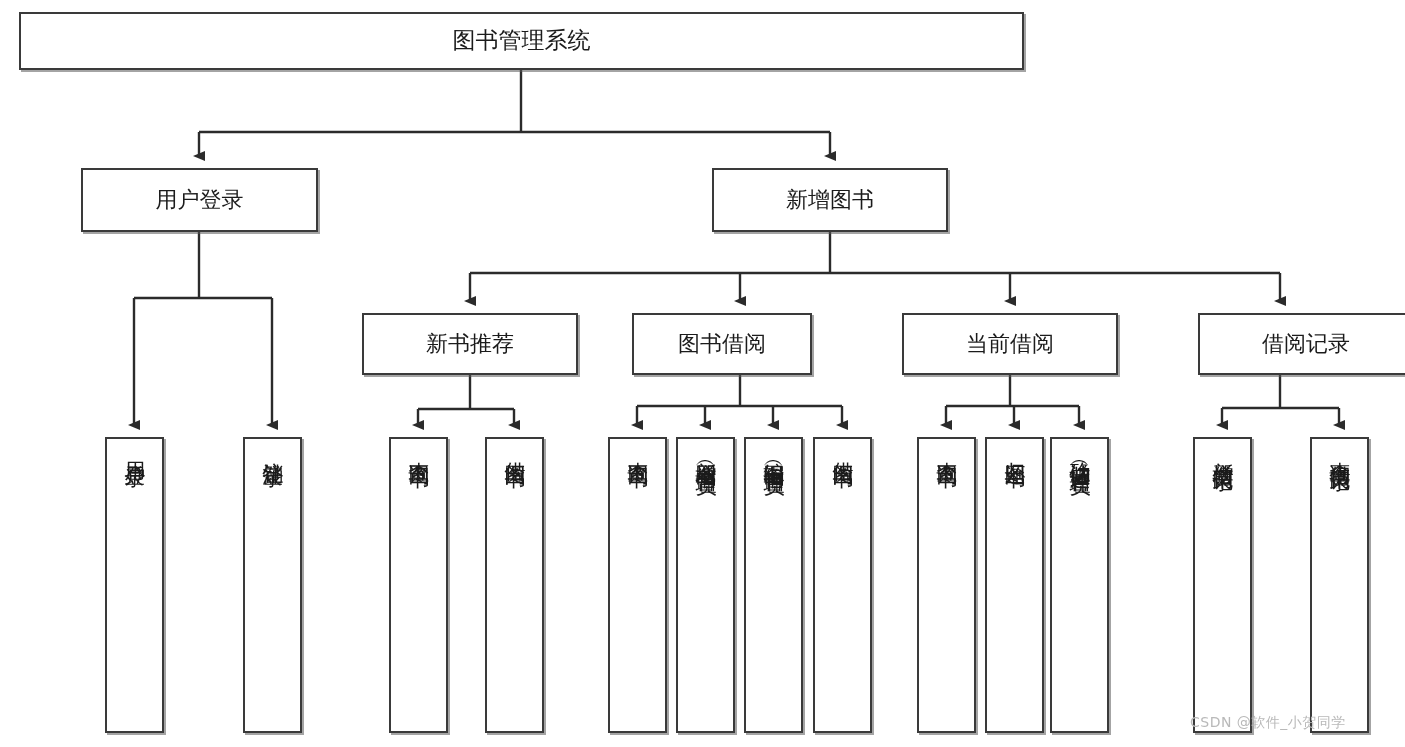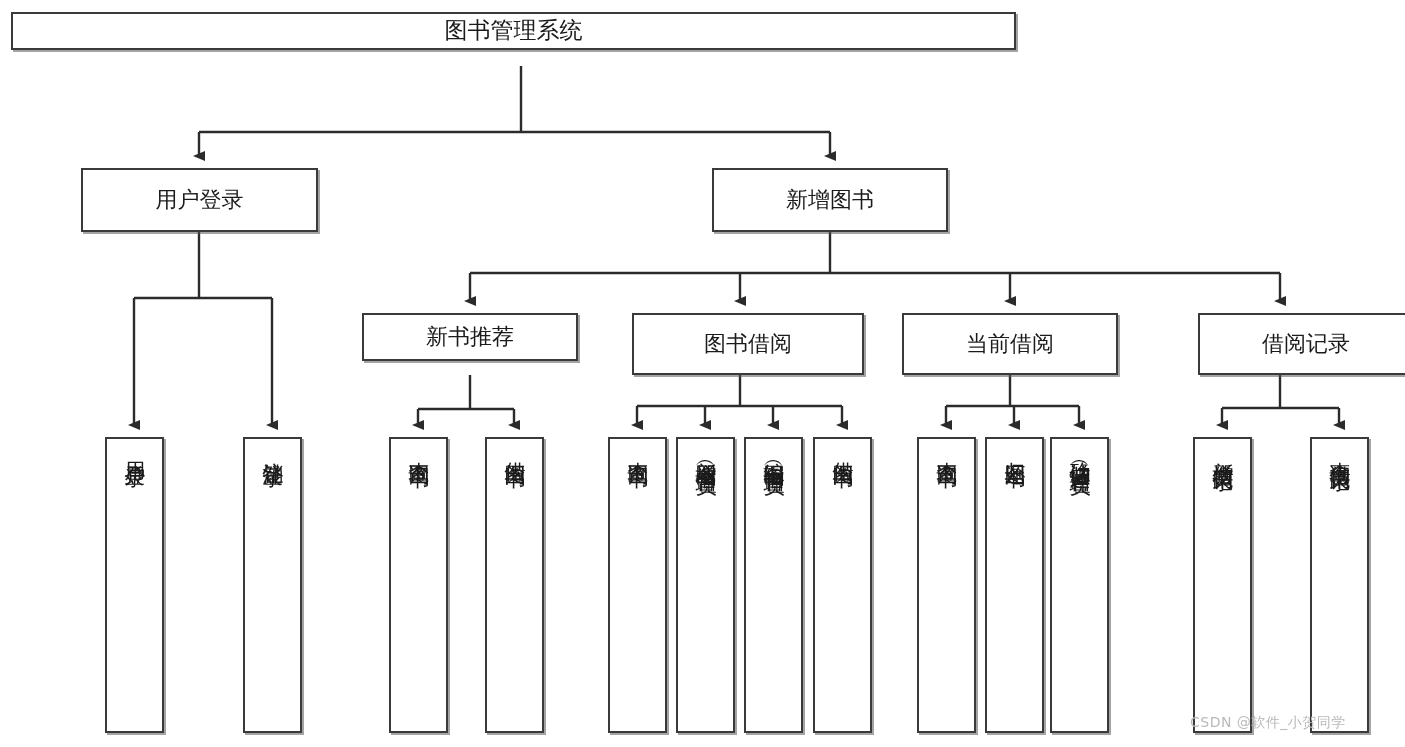--- a/index.html
+++ b/index.html
@@ -116,35 +116,35 @@
       <path d="M1014,406 L1014,425" marker-end="url(#arrow)"></path>
       <path d="M1079,406 L1079,425" marker-end="url(#arrow)"></path>
 
       <path d="M1280,375 L1280,408"></path>
       <path d="M1222,408 L1339,408"></path>
       <path d="M1222,408 L1222,425" marker-end="url(#arrow)"></path>
       <path d="M1339,408 L1339,425" marker-end="url(#arrow)"></path>
     </g>
   </svg>
 
-  <div class="node horiz root" style="left:11px; top:12px; width:1005px; height:38px;">
+  <div class="node horiz root" style="left:19px; top:12px; width:1005px; height:58px;">
     <span class="label">图书管理系统</span>
   </div>
 
   <div class="node horiz" style="left:81px; top:168px; width:237px; height:64px;">
     <span class="label">用户登录</span>
   </div>
   <div class="node horiz" style="left:712px; top:168px; width:236px; height:64px;">
     <span class="label">新增图书</span>
   </div>
 
-  <div class="node horiz" style="left:362px; top:313px; width:216px; height:48px;">
+  <div class="node horiz" style="left:362px; top:313px; width:216px; height:62px;">
     <span class="label">新书推荐</span>
   </div>
-  <div class="node horiz" style="left:632px; top:313px; width:232px; height:62px;">
+  <div class="node horiz" style="left:632px; top:313px; width:180px; height:62px;">
     <span class="label">图书借阅</span>
   </div>
   <div class="node horiz" style="left:902px; top:313px; width:216px; height:62px;">
     <span class="label">当前借阅</span>
   </div>
   <div class="node horiz" style="left:1172px; top:313px; width:216px; height:62px;margin-left:26px;">
     <span class="label">借阅记录</span>
   </div>
 
   <div class="node vert" style="left:105px; top:437px; width:59px; height:296px;">

